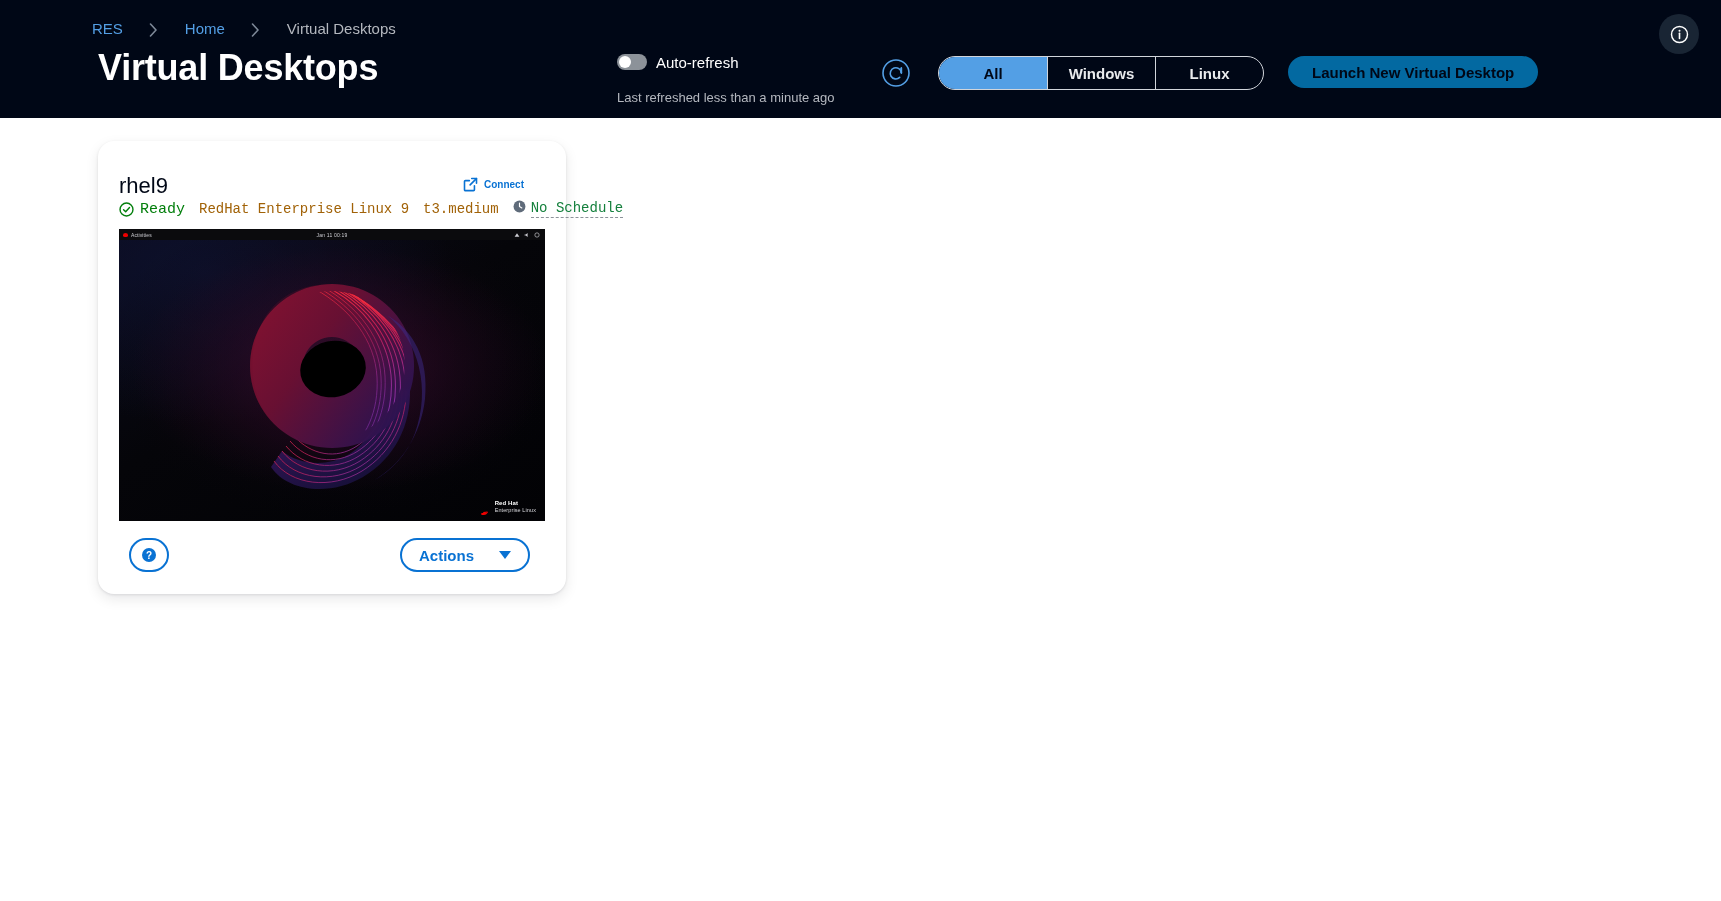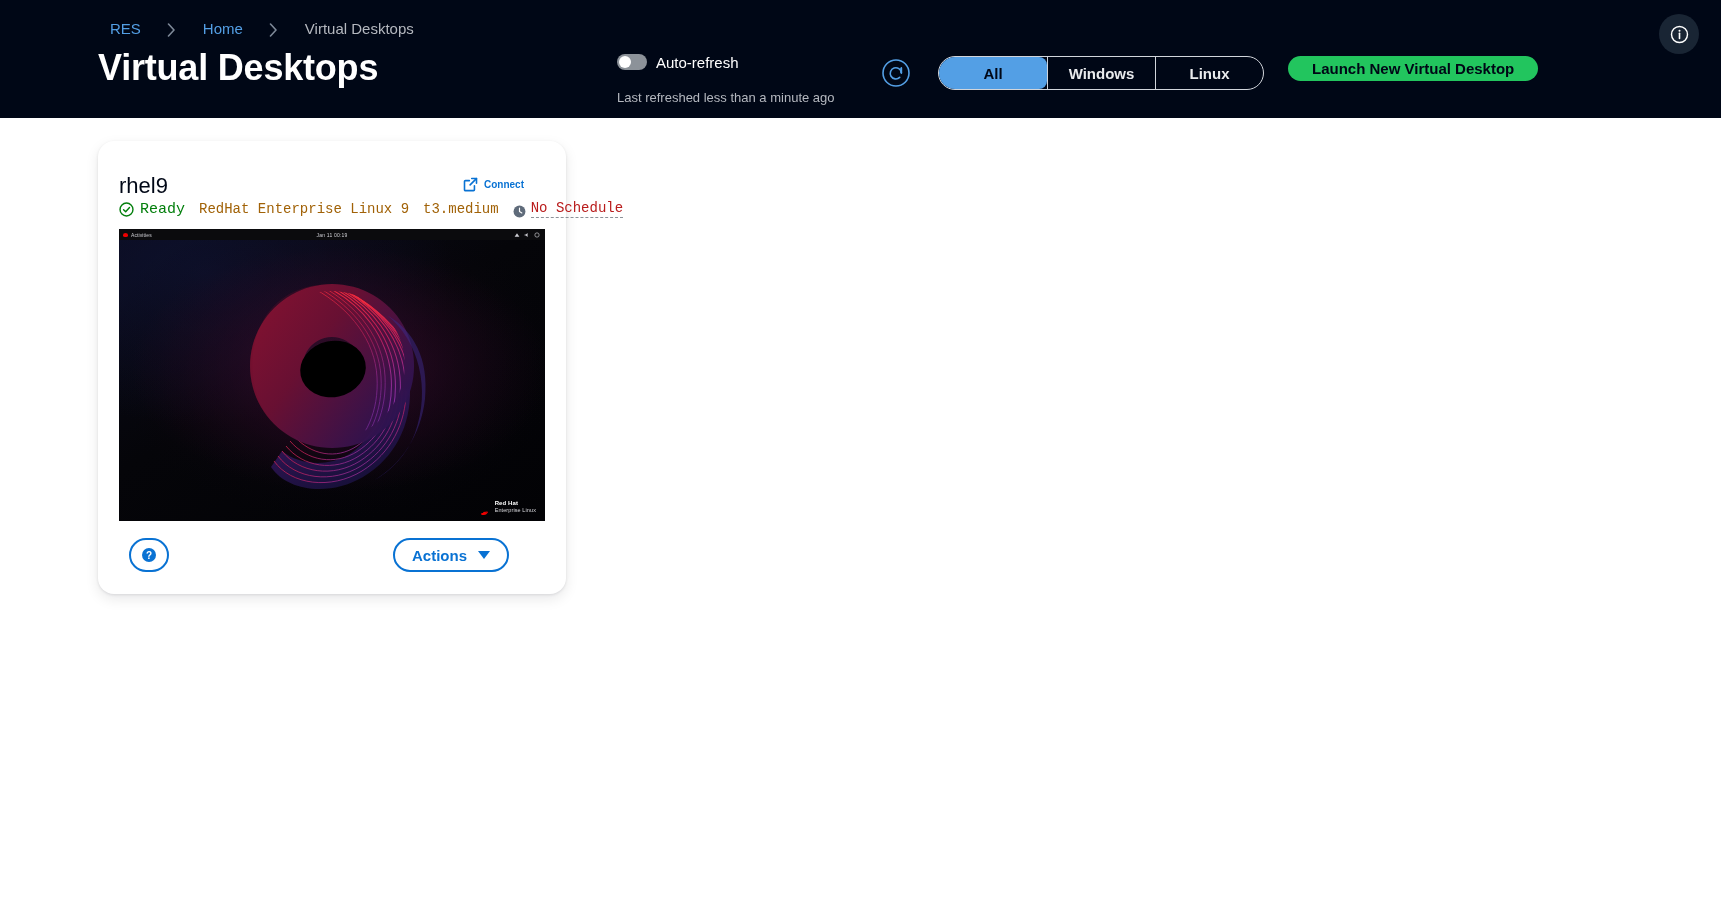--- a/index.html
+++ b/index.html
@@ -17,21 +17,21 @@
   .top-header {
     position: relative;
     width: 100%;
     height: 118px;
     background: #000716;
     color: #ffffff;
   }
 
   .breadcrumb {
     position: absolute;
-    left: 110px;
+    left: 92px;
     top: 20px;
     display: flex;
     align-items: center;
     gap: 18px;
     font-size: 15px;
   }
   .crumb-link {
     color: #539fe5;
     text-decoration: none;
     cursor: pointer;
@@ -131,37 +131,37 @@
     display: flex;
     align-items: center;
     justify-content: center;
     font-size: 15px;
     font-weight: bold;
     color: #e9ebed;
     cursor: pointer;
     border-left: 1.5px solid #d1d5db;
     background: transparent;
   }
-  .segment:first-child { border-left: none; border-radius: 8px; }
+  .segment:first-child { border-left: none; }
   .segment.selected {
     background: #539fe5;
     color: #000716;
   }
 
   
   .launch-btn {
     position: absolute;
     left: 1288px;
     top: 56px;
-    height: 25px;
+    height: 32px;
     padding: 0 24px;
     display: flex;
     align-items: center;
     justify-content: center;
-    background: #22c55e;
+    background: #0369a1;
     color: #000716;
     font-size: 15px;
     font-weight: bold;
     border: none;
     border-radius: 18px;
     cursor: pointer;
     font-family: "Liberation Sans", sans-serif;
     white-space: nowrap;
   }
 
@@ -240,23 +240,23 @@
   .meta-status {
     display: flex;
     align-items: center;
     gap: 6px;
     color: #037f0c;
     font-size: 15px;
   }
   .meta-item { color: #a16207; }
   .meta-schedule {
     display: flex;
-    align-items: flex-end;
+    align-items: flex-start;
     gap: 5px;
-    color: #b91c1c;
+    color: #15803d;
     cursor: pointer;
   }
   .meta-schedule .sched-text {
     border-bottom: 1px dashed #8c9299;
     padding-bottom: 1px;
   }
 
   
   .thumb {
     position: relative;
@@ -375,23 +375,23 @@
     font-family: "Liberation Sans", sans-serif;
     white-space: nowrap;
   }
   .btn-help {
     width: 40px;
     padding: 0;
     margin-left: 10px;
   }
   .btn-actions {
     position: absolute;
-    right: 37px;
+    right: 16px;
     padding: 0 17px;
-    gap: 11px;
+    gap: 25px;
     align-items: center;
   }
   .caret {
     display: inline-block;
     width: 0; height: 0;
     border-left: 6px solid transparent;
     border-right: 6px solid transparent;
     border-top: 8px solid #0972d3;
   }
 </style>

